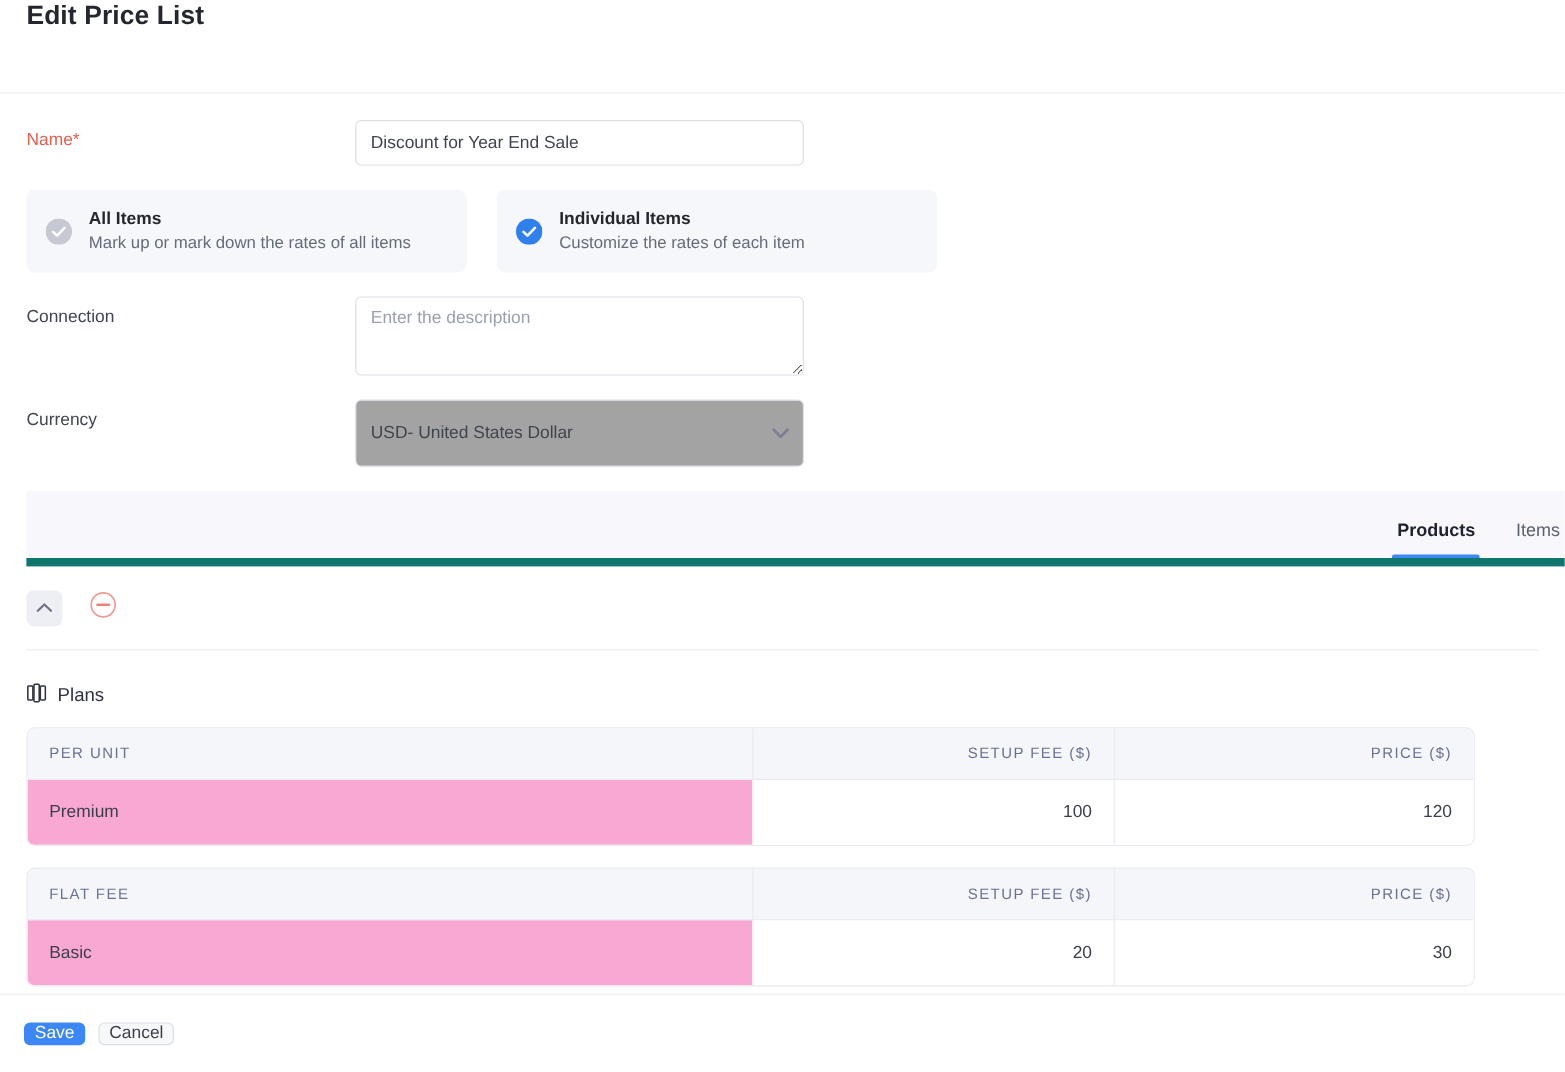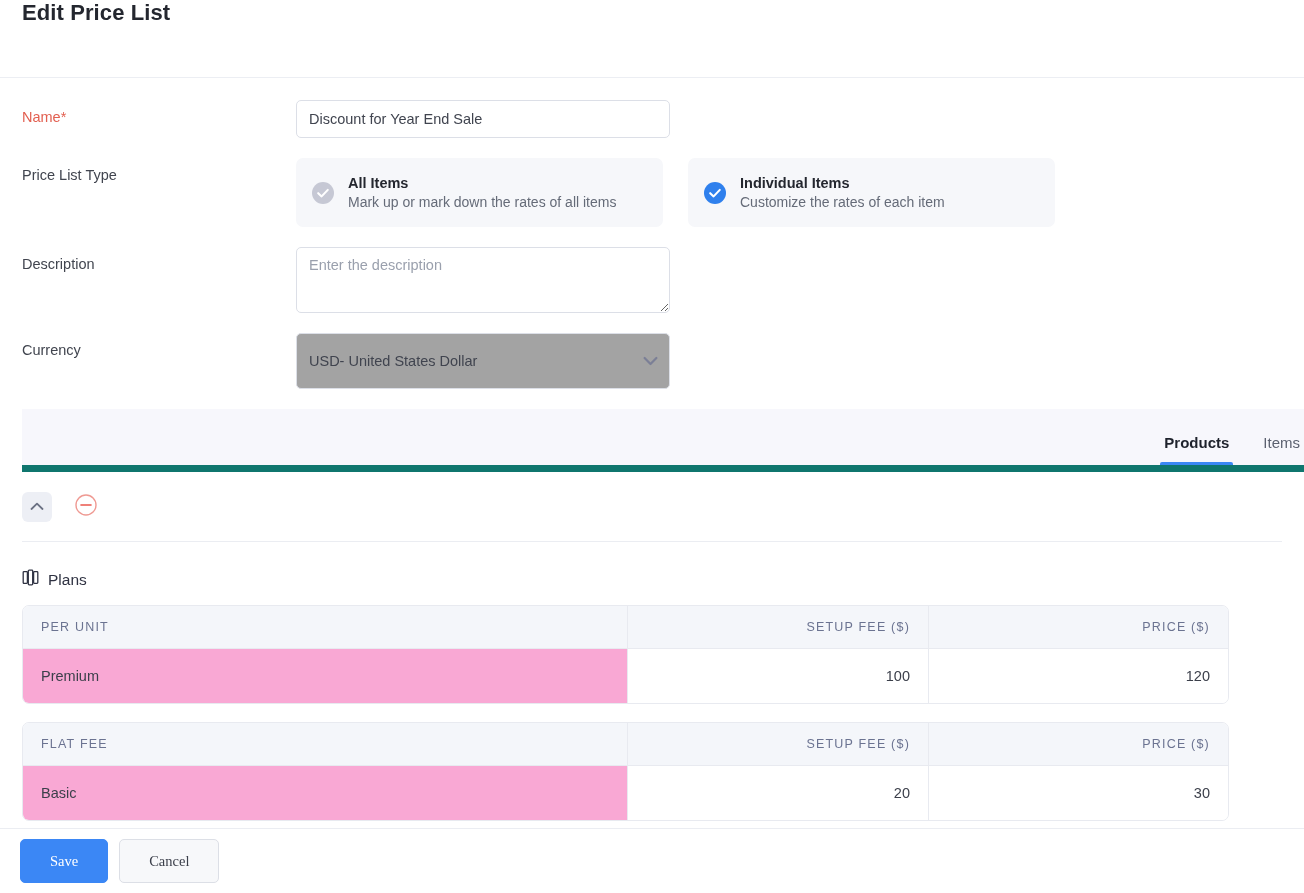--- a/index.html
+++ b/index.html
@@ -225,25 +225,25 @@
     width: 1304px;
     height: 65px;
     background: #ffffff;
     border-top: 1px solid #ebedf2;
     display: flex;
     align-items: center;
     gap: 11px;
     padding: 0 20px;
   }
   .btn {
-    height: 44px;
-    padding: 0 29px;
+    height: 19px;
+    padding: 0 8px;
     border-radius: 5px;
     font-size: 14.5px;
-    font-family: Liberation Serif, serif;
+    font-family: Liberation Sans, sans-serif;
     cursor: pointer;
   }
   .btn-primary {
     background: #3b87f5;
     color: #ffffff;
     border: 1px solid #3b87f5;
   }
   .btn-secondary {
     background: #f7f8fa;
     color: #3b3f4a;
@@ -264,21 +264,20 @@
   <div class="form-area">
 
     <div class="form-row">
       <div class="form-label required">Name*</div>
       <div class="form-control">
         <input class="text-input" type="text" value="Discount for Year End Sale" placeholder="Enter the name" style="">
       </div>
     </div>
 
     <div class="form-row">
-      <div class="form-label">Price List Type</div>
       <div class="form-control">
         <div class="type-cards">
 
           <div class="type-card">
             <span class="check">
               <svg width="22" height="22" viewBox="0 0 22 22">
                 <circle cx="11" cy="11" r="11" fill="#c6c8d4"></circle>
                 <path d="M6.2 11.2 L9.6 14.4 L15.8 7.9" fill="none" stroke="#ffffff" stroke-width="2.1" stroke-linecap="round" stroke-linejoin="round"></path>
               </svg>
             </span>
@@ -299,21 +298,21 @@
               <span class="type-card-title">Individual Items</span>
               <span class="type-card-sub">Customize the rates of each item</span>
             </span>
           </div>
 
         </div>
       </div>
     </div>
 
     <div class="form-row">
-      <div class="form-label">Description</div>
+      <div class="form-label">Connection</div>
       <div class="form-control">
         <textarea class="textarea-input" placeholder="Enter the description" style=""></textarea>
       </div>
     </div>
 
     <div class="form-row">
       <div class="form-label">Currency</div>
       <div class="form-control">
         <div class="select-wrap">
           <select class="select-input">

